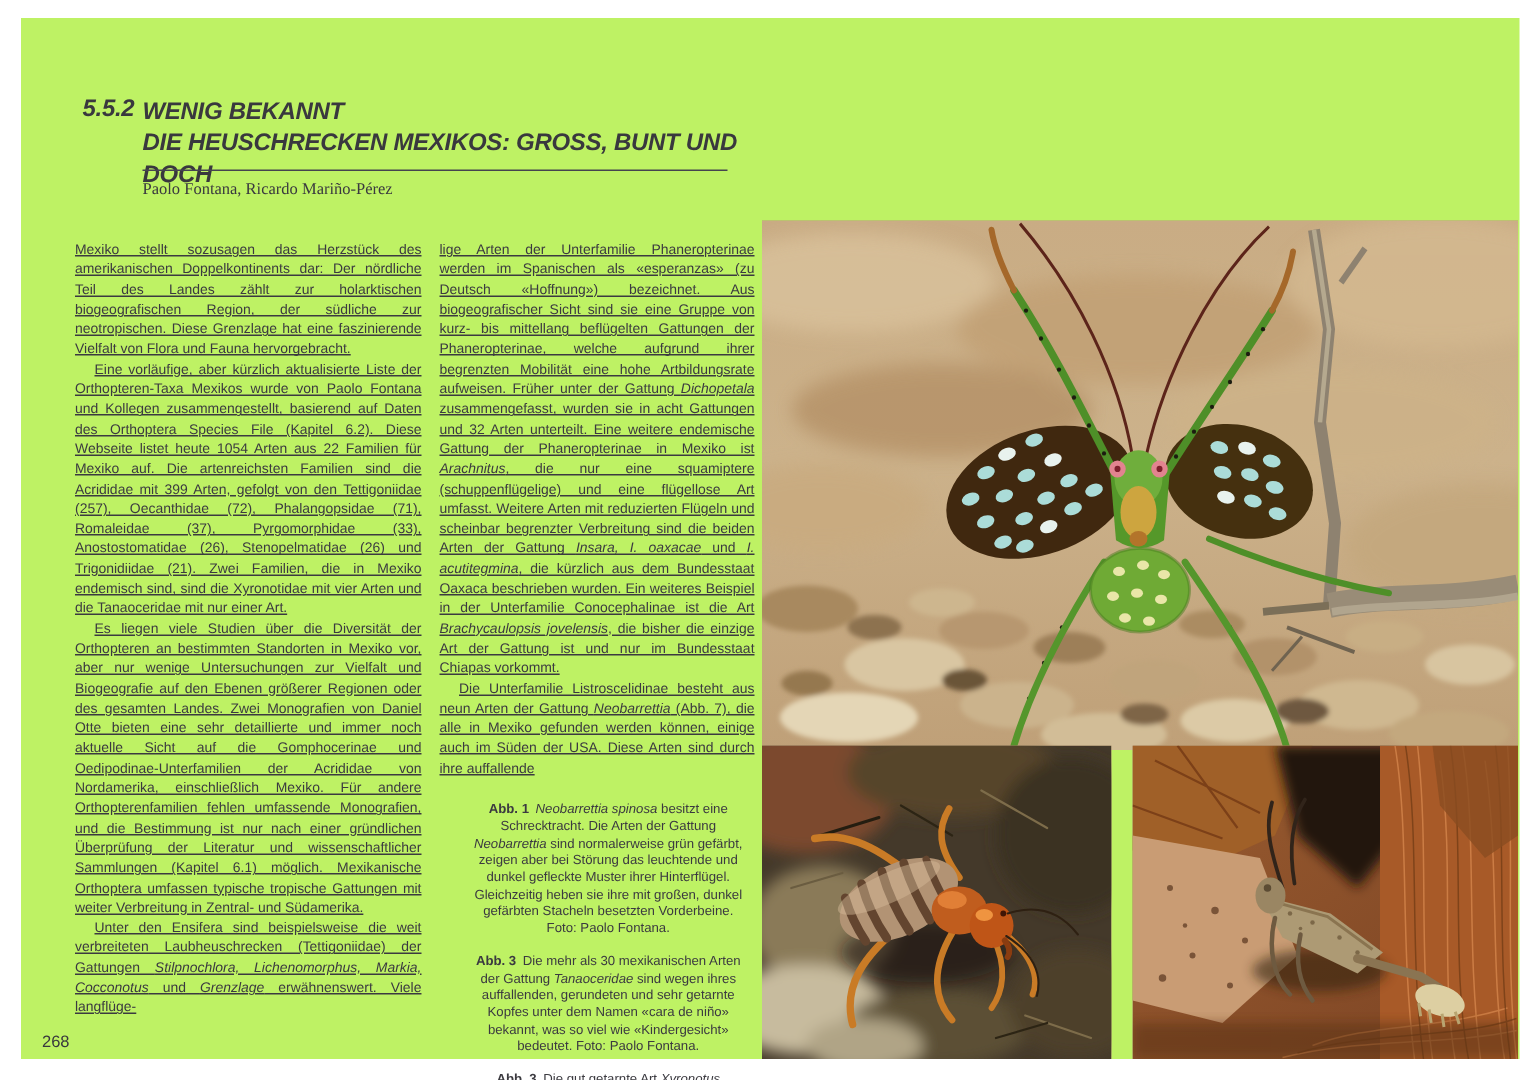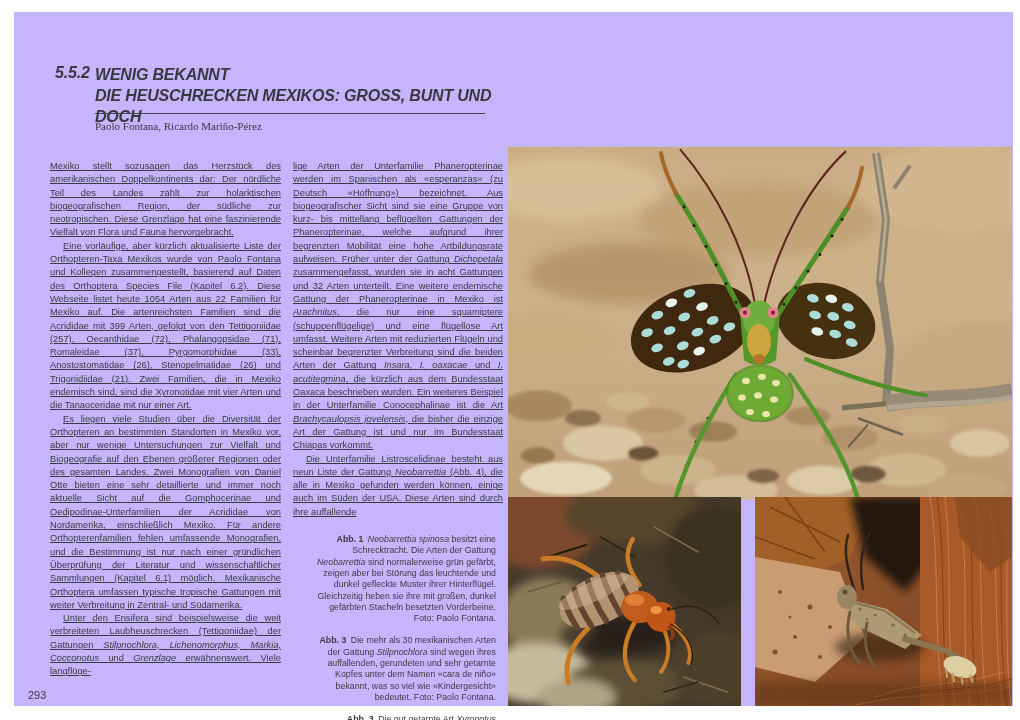--- a/index.html
+++ b/index.html
@@ -39,62 +39,62 @@
   .col2{left:279px;width:210px;}
   .col p.body-p{
     margin:0;font-size:9.3px;line-height:13.3px;text-align:justify;text-decoration:underline;
   }
   .col p.body-p.indent{text-indent:13px;}
   .it{font-style:italic;}
   
   .captions{display:block;margin-top:15px;padding-left:22px;padding-right:7px;}
   p.caption{
     margin:0 0 11px 0;font-size:8.8px;line-height:11.3px;
-    text-align:right;color:#3b3a40;
+    text-align:center;color:#3b3a40;
   }
   .cap-label{font-weight:bold;}
   
   .photo{position:absolute;overflow:hidden;background:#b49a74;}
   .photo svg{display:block;width:100%;height:100%;}
   .photo1{left:494px;top:135px;width:504px;height:353px;}
   .photo2{left:494px;top:485px;width:233px;height:209px;}
   .photo3{left:741px;top:485px;width:257px;height:209px;}
   .pagenum{
     position:absolute;left:14px;top:677px;
     font-size:11px;color:#39383e;
   }
 </style>
 </head>
 <body>
 
-<div class="page" style="background-color:#c4b5fd">
+<div class="page" style="background-color:#bef264">
 
   <div class="sec-num">5.5.2</div>
   <div class="sec-title">
     <div>WENIG BEKANNT</div>
     <div>DIE HEUSCHRECKEN MEXIKOS: GROSS, BUNT UND DOCH</div>
   </div>
   <div class="rule"></div>
   <div class="authors">Paolo Fontana, Ricardo Mariño-Pérez</div>
 
   <div class="col col1">
       <p class="body-p"><span>Mexiko stellt sozusagen das Herzstück des amerikanischen Doppelkontinents dar: Der nördliche Teil des Landes zählt zur holarktischen biogeografischen Region, der südliche zur neotropischen. Diese Grenzlage hat eine faszinierende Vielfalt von Flora und Fauna hervorgebracht.</span></p>
       <p class="body-p indent"><span>Eine vorläufige, aber kürzlich aktualisierte Liste der Orthopteren-Taxa Mexikos wurde von Paolo Fontana und Kollegen zusammengestellt, basierend auf Daten des Orthoptera Species File (Kapitel 6.2). Diese Webseite listet heute 1054 Arten aus 22 Familien für Mexiko auf. Die artenreichsten Familien sind die Acrididae mit 399 Arten, gefolgt von den Tettigoniidae (257), Oecanthidae (72), Phalangopsidae (71), Romaleidae (37), Pyrgomorphidae (33), Anostostomatidae (26), Stenopelmatidae (26) und Trigonidiidae (21). Zwei Familien, die in Mexiko endemisch sind, sind die Xyronotidae mit vier Arten und die Tanaoceridae mit nur einer Art.</span></p>
       <p class="body-p indent"><span>Es liegen viele Studien über die Diversität der Orthopteren an bestimmten Standorten in Mexiko vor, aber nur wenige Untersuchungen zur Vielfalt und Biogeografie auf den Ebenen größerer Regionen oder des gesamten Landes. Zwei Monografien von Daniel Otte bieten eine sehr detaillierte und immer noch aktuelle Sicht auf die Gomphocerinae und Oedipodinae-Unterfamilien der Acrididae von Nordamerika, einschließlich Mexiko. Für andere Orthopterenfamilien fehlen umfassende Monografien, und die Bestimmung ist nur nach einer gründlichen Überprüfung der Literatur und wissenschaftlicher Sammlungen (Kapitel 6.1) möglich. Mexikanische Orthoptera umfassen typische tropische Gattungen mit weiter Verbreitung in Zentral- und Südamerika.</span></p>
       <p class="body-p indent"><span>Unter den Ensifera sind beispielsweise die weit verbreiteten Laubheuschrecken (Tettigoniidae) der Gattungen </span><span class="it">Stilpnochlora, Lichenomorphus, Markia, Cocconotus</span><span> und </span><span class="it">Grenzlage</span><span> erwähnenswert. Viele langflüge-</span></p>
     </div>
 
   <div class="col col2">
     <div>
         <p class="body-p"><span>lige Arten der Unterfamilie Phaneropterinae werden im Spanischen als «esperanzas» (zu Deutsch «Hoffnung») bezeichnet. Aus biogeografischer Sicht sind sie eine Gruppe von kurz- bis mittellang beflügelten Gattungen der Phaneropterinae, welche aufgrund ihrer begrenzten Mobilität eine hohe Artbildungsrate aufweisen. Früher unter der Gattung </span><span class="it">Dichopetala</span><span> zusammengefasst, wurden sie in acht Gattungen und 32 Arten unterteilt. Eine weitere endemische Gattung der Phaneropterinae in Mexiko ist </span><span class="it">Arachnitus</span><span>, die nur eine squamiptere (schuppenflügelige) und eine flügellose Art umfasst. Weitere Arten mit reduzierten Flügeln und scheinbar begrenzter Verbreitung sind die beiden Arten der Gattung </span><span class="it">Insara, I. oaxacae</span><span> und </span><span class="it">I. acutitegmina</span><span>, die kürzlich aus dem Bundesstaat Oaxaca beschrieben wurden. Ein weiteres Beispiel in der Unterfamilie Conocephalinae ist die Art </span><span class="it">Brachycaulopsis jovelensis</span><span>, die bisher die einzige Art der Gattung ist und nur im Bundesstaat Chiapas vorkommt.</span></p>
-        <p class="body-p indent"><span>Die Unterfamilie Listroscelidinae besteht aus neun Liste der Gattung </span><span class="it">Neobarrettia</span><span> (Abb. 4), die alle in Mexiko gefunden werden können, einige auch im Süden der USA. Diese Arten sind durch ihre auffallende</span></p>
+        <p class="body-p indent"><span>Die Unterfamilie Listroscelidinae besteht aus neun Arten der Gattung </span><span class="it">Neobarrettia</span><span> (Abb. 7), die alle in Mexiko gefunden werden können, einige auch im Süden der USA. Diese Arten sind durch ihre auffallende</span></p>
       </div>
     <div class="captions">
         <p class="caption"><span class="cap-label">Abb. 1 </span><span class="it">Neobarrettia spinosa</span><span> besitzt eine Schrecktracht. Die Arten der Gattung </span><span class="it">Neobarrettia</span><span> sind normalerweise grün gefärbt, zeigen aber bei Störung das leuchtende und dunkel gefleckte Muster ihrer Hinterflügel. Gleichzeitig heben sie ihre mit großen, dunkel gefärbten Stacheln besetzten Vorderbeine. Foto: Paolo Fontana.</span></p>
-        <p class="caption"><span class="cap-label">Abb. 3 </span><span>Die mehr als 30 mexikanischen Arten der Gattung </span><span class="it">Stilpnochlora</span><span> sind wegen ihres auffallenden, gerundeten und sehr getarnte Kopfes unter dem Namen «cara de niño» bekannt, was so viel wie «Kindergesicht» bedeutet. Foto: Paolo Fontana.</span></p>
+        <p class="caption"><span class="cap-label">Abb. 3 </span><span>Die mehr als 30 mexikanischen Arten der Gattung </span><span class="it">Tanaoceridae</span><span> sind wegen ihres auffallenden, gerundeten und sehr getarnte Kopfes unter dem Namen «cara de niño» bekannt, was so viel wie «Kindergesicht» bedeutet. Foto: Paolo Fontana.</span></p>
         <p class="caption"><span class="cap-label">Abb. 3 </span><span>Die gut getarnte Art </span><span class="it">Xyronotus aztecus</span></p>
       </div>
   </div>
 
   <figure class="photo photo1" style="margin:0">
     <svg viewBox="0 0 504 341" preserveAspectRatio="none">
       <defs>
         <linearGradient id="sand1" x1="0" y1="0" x2="0" y2="1">
           <stop offset="0" stop-color="#c9ac84"></stop>
           <stop offset="0.45" stop-color="#ccb28b"></stop>
@@ -356,14 +356,14 @@
         <path d="M112,126 C108,145 112,160 120,170" stroke="#6e5a40" stroke-width="3" fill="none" stroke-linecap="round"></path>
         <path d="M150,142 L192,154 L205,162" stroke="#8a7452" stroke-width="6" fill="none" stroke-linecap="round"></path>
         <g transform="rotate(18 205 170)">
           <ellipse cx="205" cy="170" rx="17" ry="10" fill="#ddcfa2"></ellipse>
           <path d="M192,176 L196,184 M200,178 L204,186 M209,178 L213,186 M217,174 L222,181" stroke="#b8a470" stroke-width="2"></path>
         </g>
       </g>
     </svg>
   </figure>
 
-  <div class="pagenum">293</div>
+  <div class="pagenum">268</div>
 </div>
 
 </body></html>

